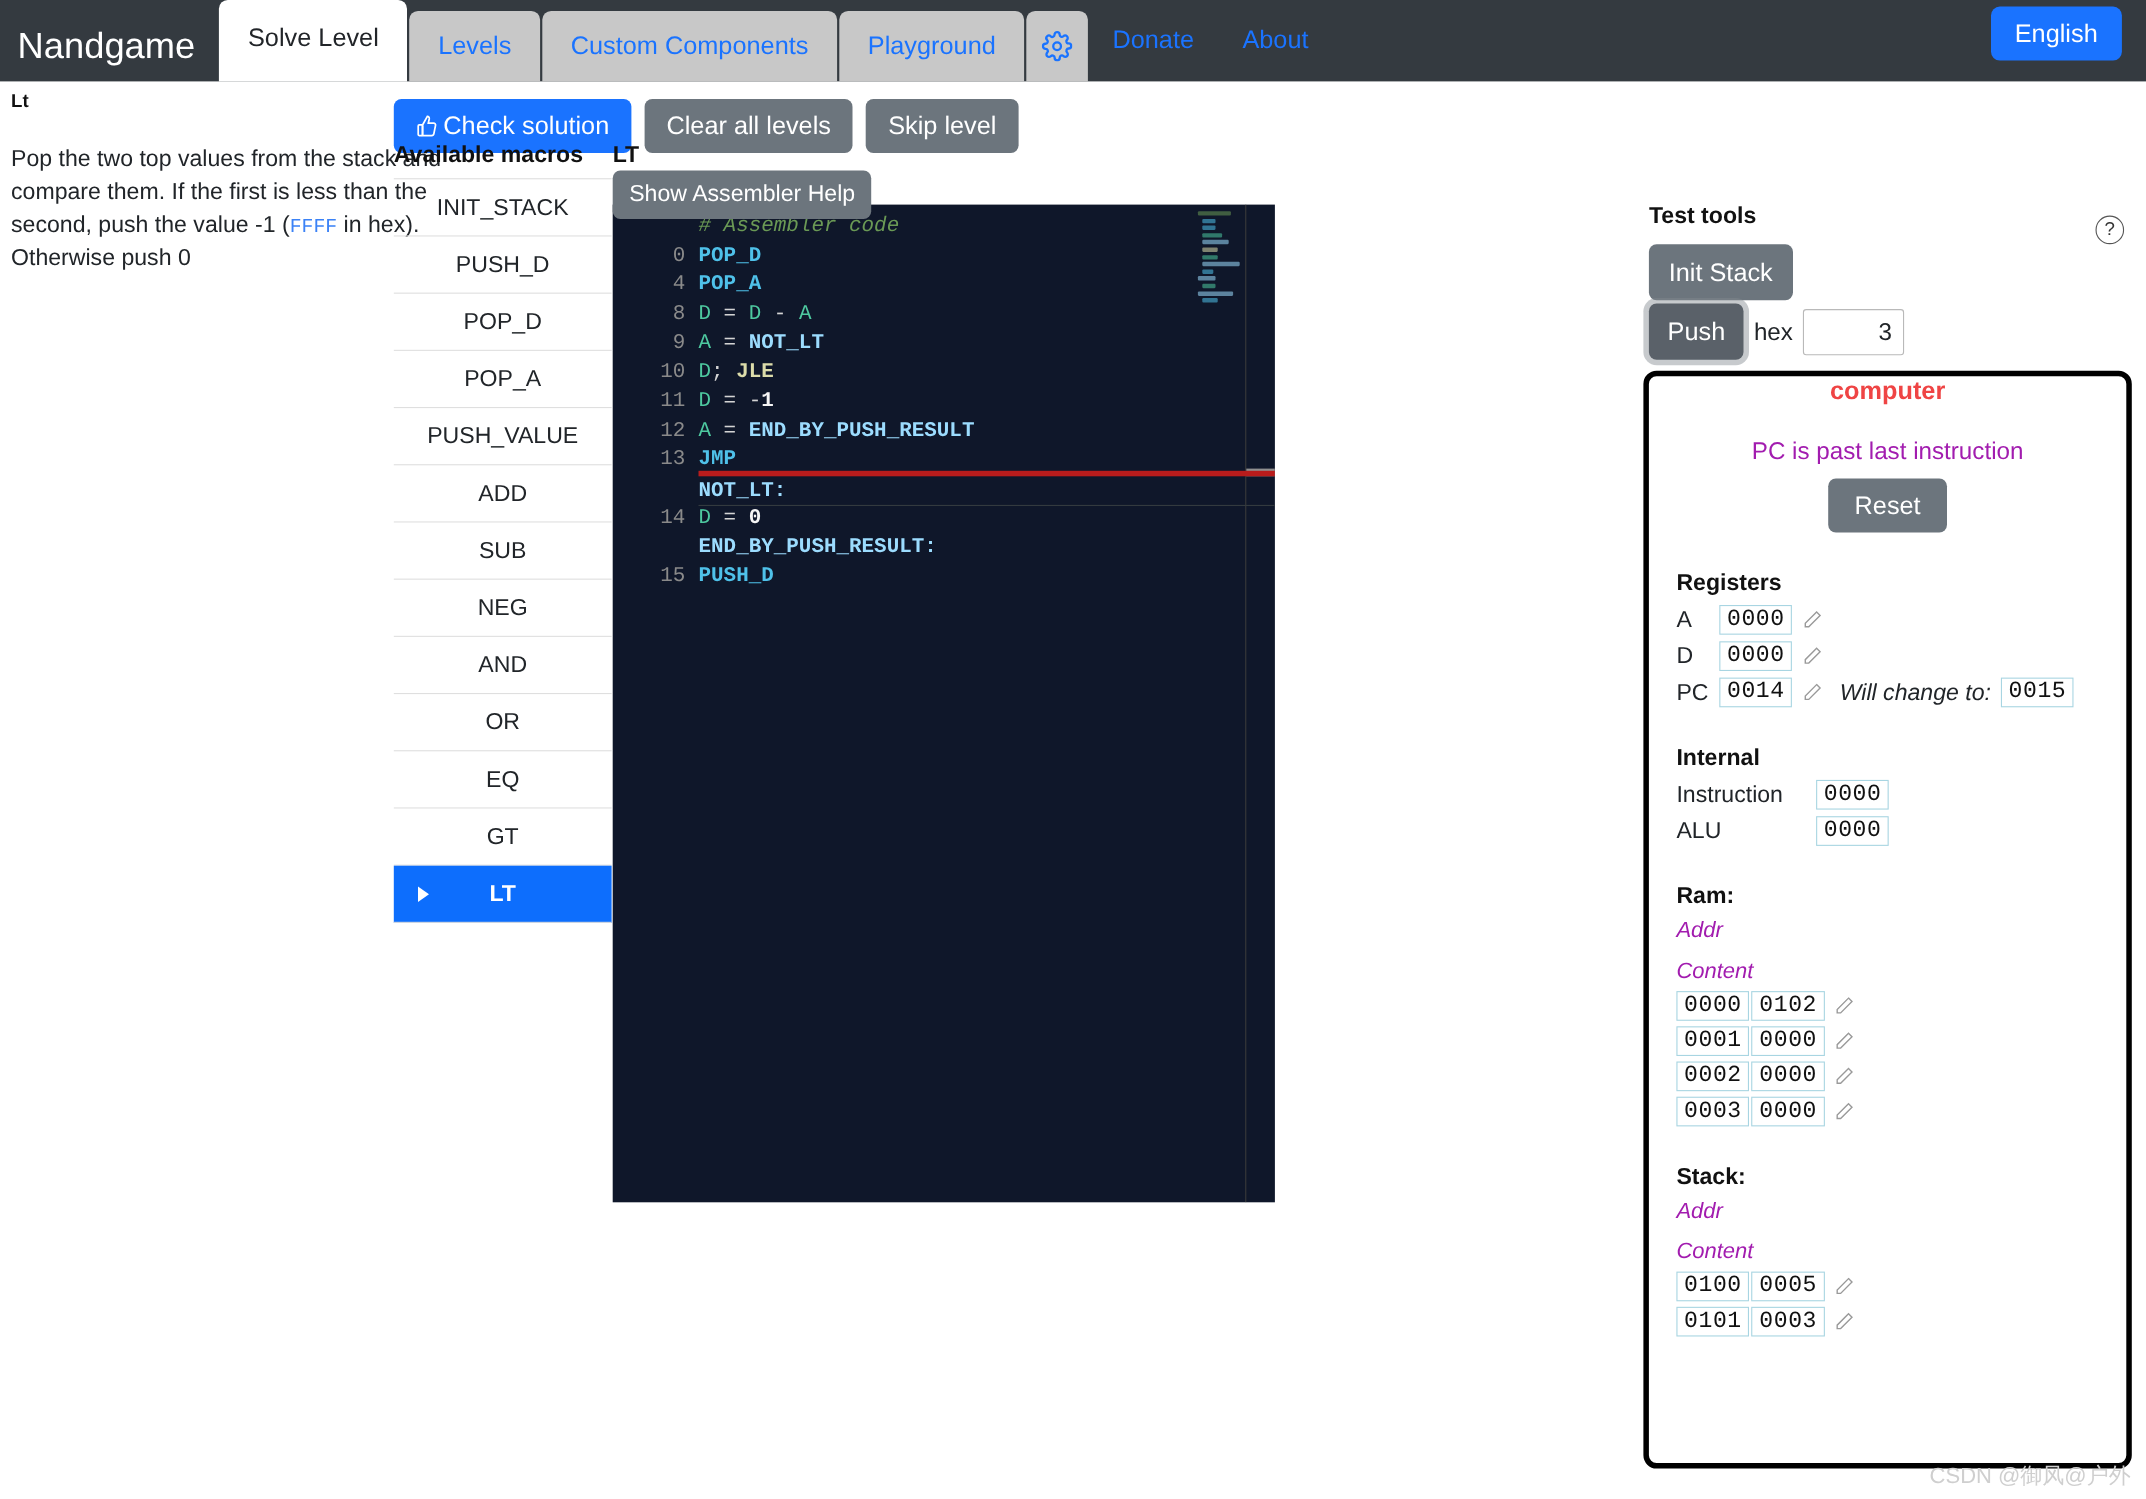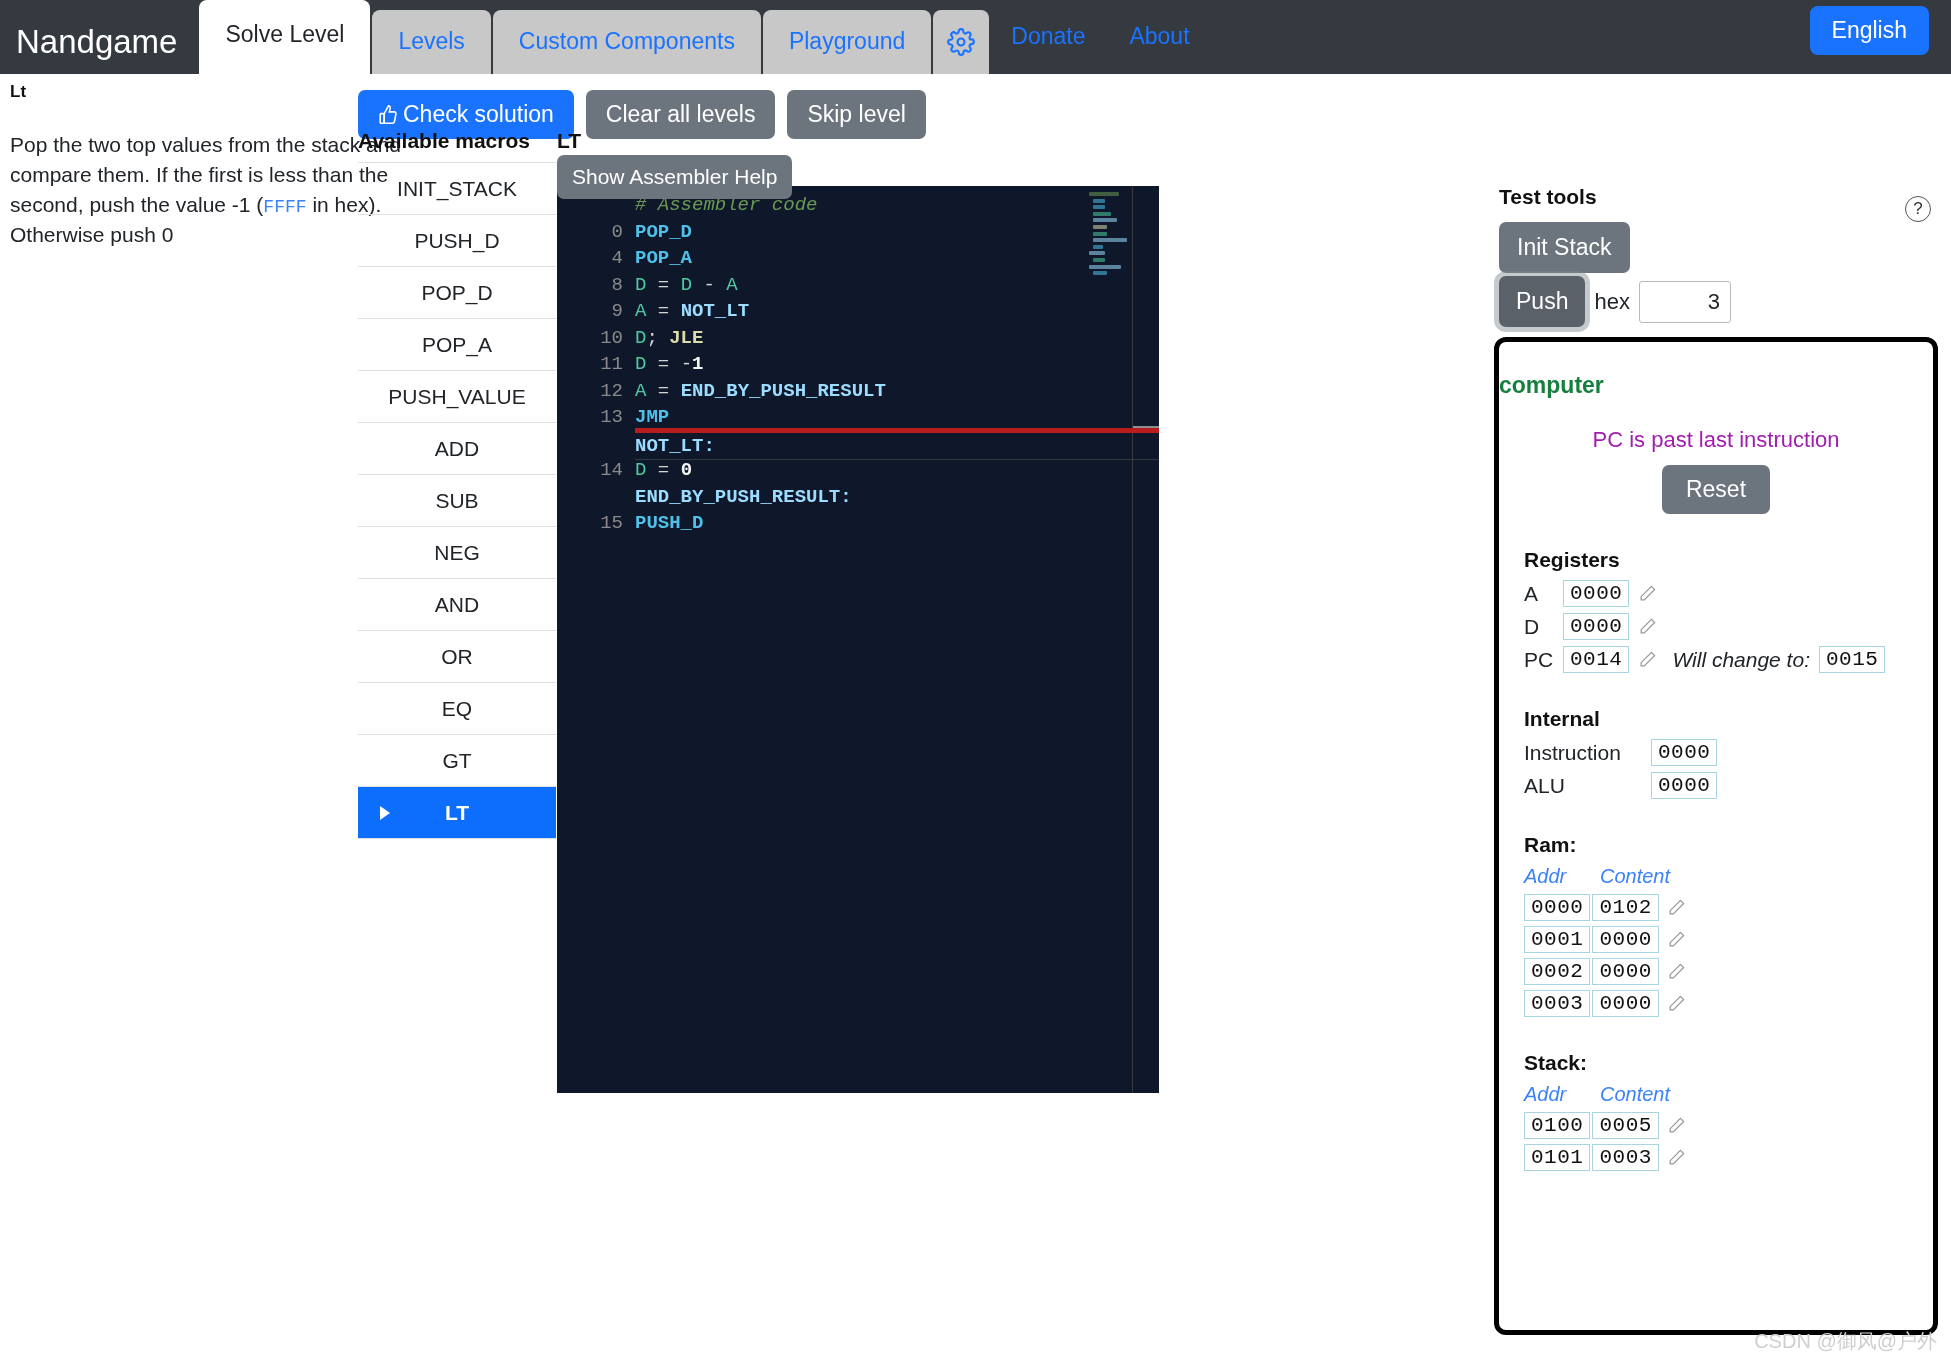--- a/index.html
+++ b/index.html
@@ -187,22 +187,22 @@
   }
 
   
   .computer {
     position: absolute; left: 1494px; top: 337px;
     width: 444px; height: 998px;
     border: 5px solid #000; border-radius: 12px;
     background: #fff; overflow: hidden;
   }
   .computer-title {
-    text-align: left; font-size: 23px; font-weight: bold;
-    color: #15803d; margin-top: 30px;
+    text-align: center; font-size: 23px; font-weight: bold;
+    color: #ef4444; 
   }
   .pc-status {
     text-align: center; font-size: 22px; color: #a21caf; margin-top: 28px;
   }
   .reset-btn {
     display: block; margin: 12px auto 0 auto;
     background: #6c757d; color: #fff; border: none;
     font-size: 23px; border-radius: 7px; padding: 11px 24px;
     cursor: pointer; font-family: "Liberation Sans", sans-serif;
   }
@@ -218,21 +218,21 @@
   .reg-name.wide { width: 118px; }
   .hexbox {
     border: 1px solid #a8d5e2; padding: 1px 6px;
     font-family: "Liberation Mono", monospace; font-size: 21px;
     color: #111; background: #fff; letter-spacing: 0.5px;
   }
   .pencil { width: 19px; height: 19px; cursor: pointer; }
   .willchange { font-style: italic; font-size: 21px; color: #212529; margin-left: 6px; }
   .tbl-head {
     display: flex; gap: 14px; margin: 4px 0 6px 25px;
-    font-size: 20px; font-style: italic; color: #3b82f6;
+    font-size: 20px; font-style: italic; color: #a21caf; flex-direction: column;
   }
   .tbl-head .c1 { width: 62px; }
   .mem-row { display: flex; align-items: center; gap: 2px; margin: 0 0 5px 25px; }
   .mem-row .pencil { margin-left: 6px; }
 
   .watermark {
     position: absolute; right: 14px; bottom: 8px;
     font-size: 20px; color: #cfcfcf;
     font-family: "Liberation Sans", sans-serif;
   }

